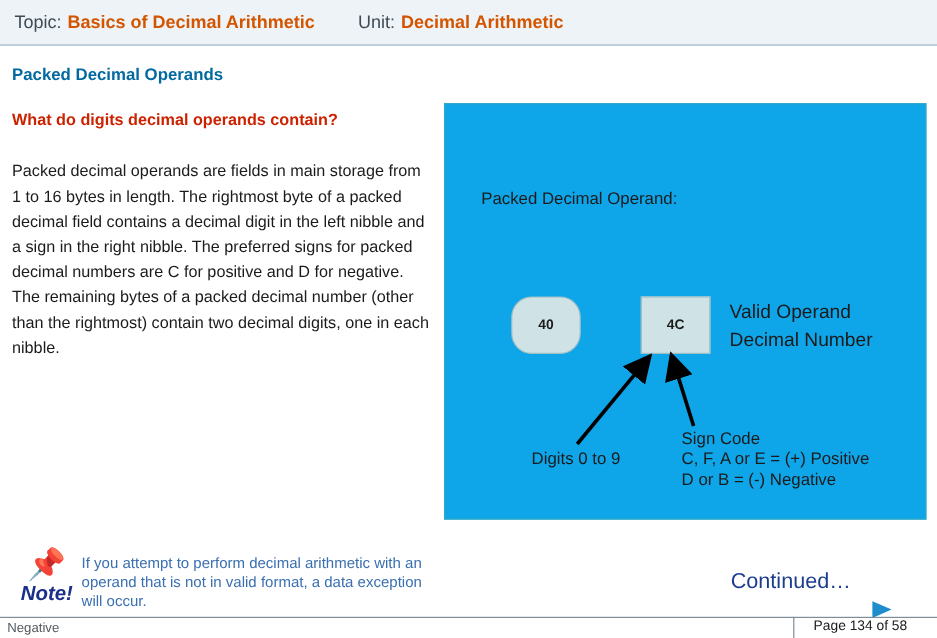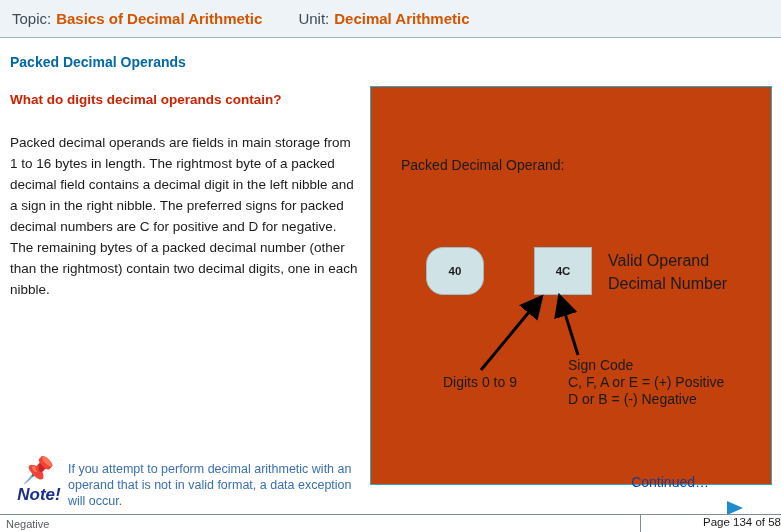--- a/index.html
+++ b/index.html
@@ -76,24 +76,24 @@
     line-height: 21px;
     color: #1b1b1b;
   }
 
   
   .panel {
     position: absolute;
     left: 370px;
     top: 86px;
     width: 402px;
-    height: 399px;
+    height: 347px;
     border: 1px solid #2fa8c4;
     box-sizing: border-box;
-    background: #c2410c;
+    background: #0ea5e9;
   }
   .panel-caption {
     position: absolute;
     left: 30px;
     top: 70px;
     font-size: 14px;
     color: #1b1b1b;
   }
   .byte-box {
     position: absolute;
@@ -198,42 +198,42 @@
     position: absolute;
     left: 6px;
     top: 518px;
     font-size: 11px;
     color: #555b60;
   }
   .continued {
     position: absolute;
     right: 72px;
     top: 474px;
-    font-size: 14px;
+    font-size: 18px;
     color: #1b3c8f;
   }
   .continued-arrow {
     position: absolute;
     right: 38px;
     top: 501px;
     width: 0;
     height: 0;
     border-top: 7px solid transparent;
     border-bottom: 7px solid transparent;
     border-left: 16px solid #1f8ccd;
   }
   .page-box {
     position: absolute;
     right: 0;
     top: 514px;
-    width: 141px;
+    width: 120px;
     height: 18px;
     border-left: 1px solid #7f8c99;
     box-sizing: border-box;
-    text-align: right;
+    text-align: left;
     font-size: 11.5px;
     color: #1b1b1b;
     padding-top: 2px;
     padding-left: 16px;
   }
 </style>
 </head>
 <body>
 
 <div class="page">

